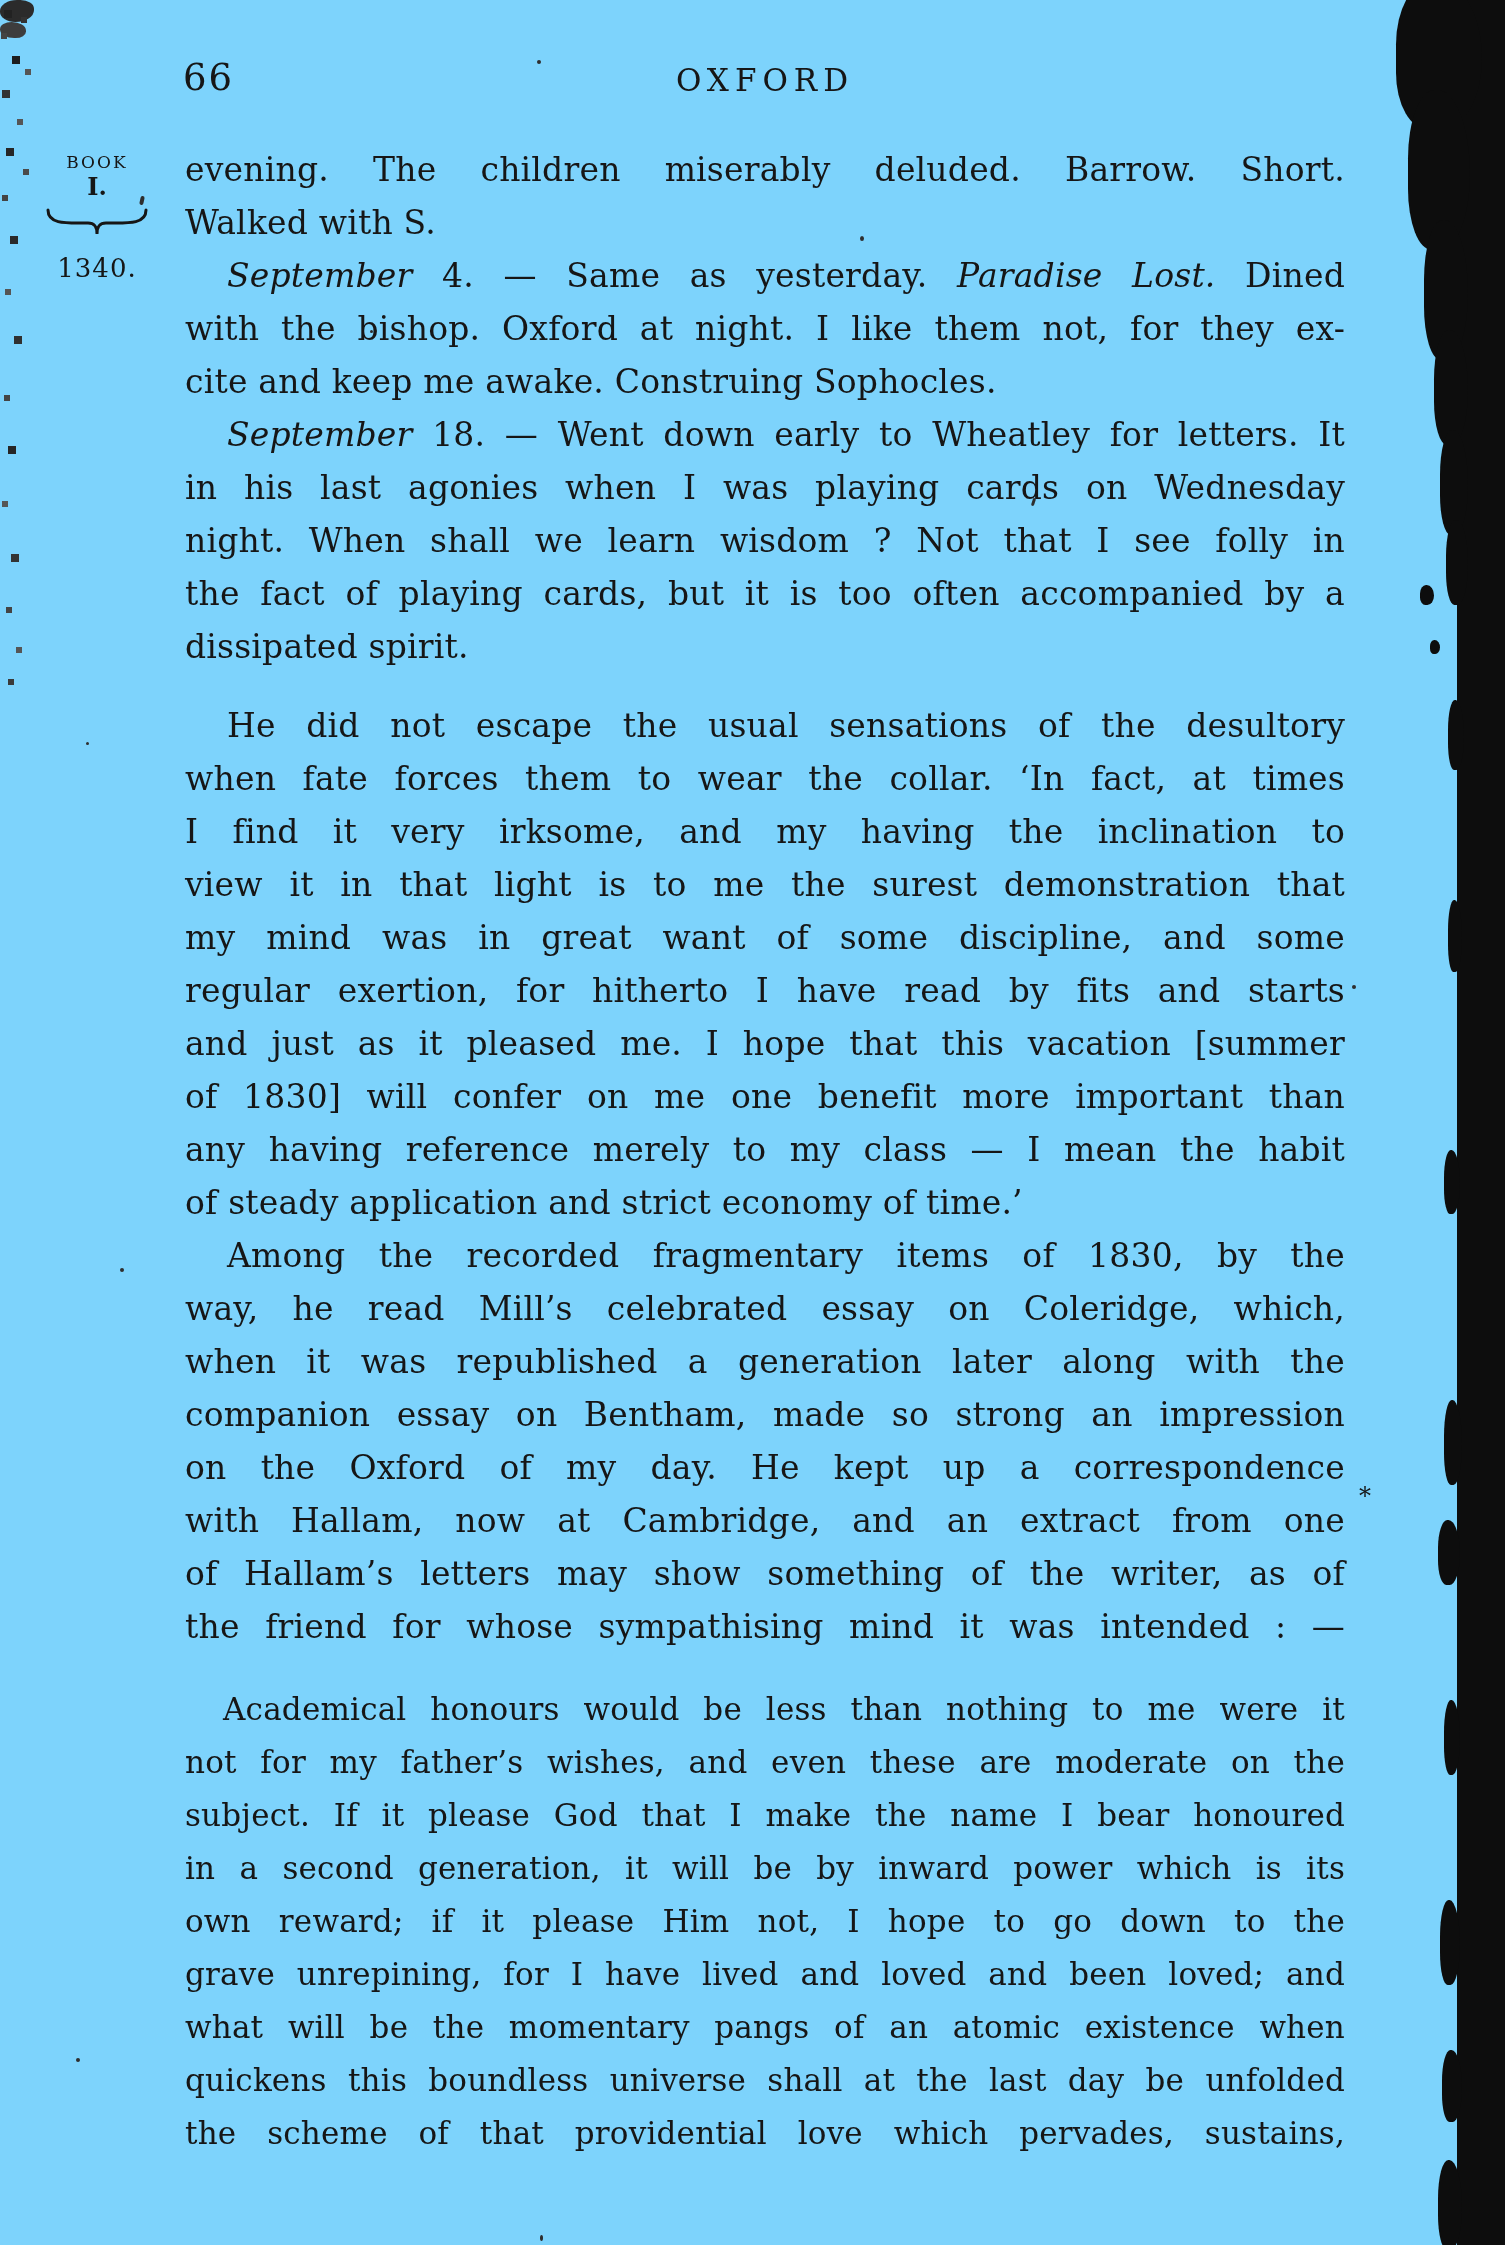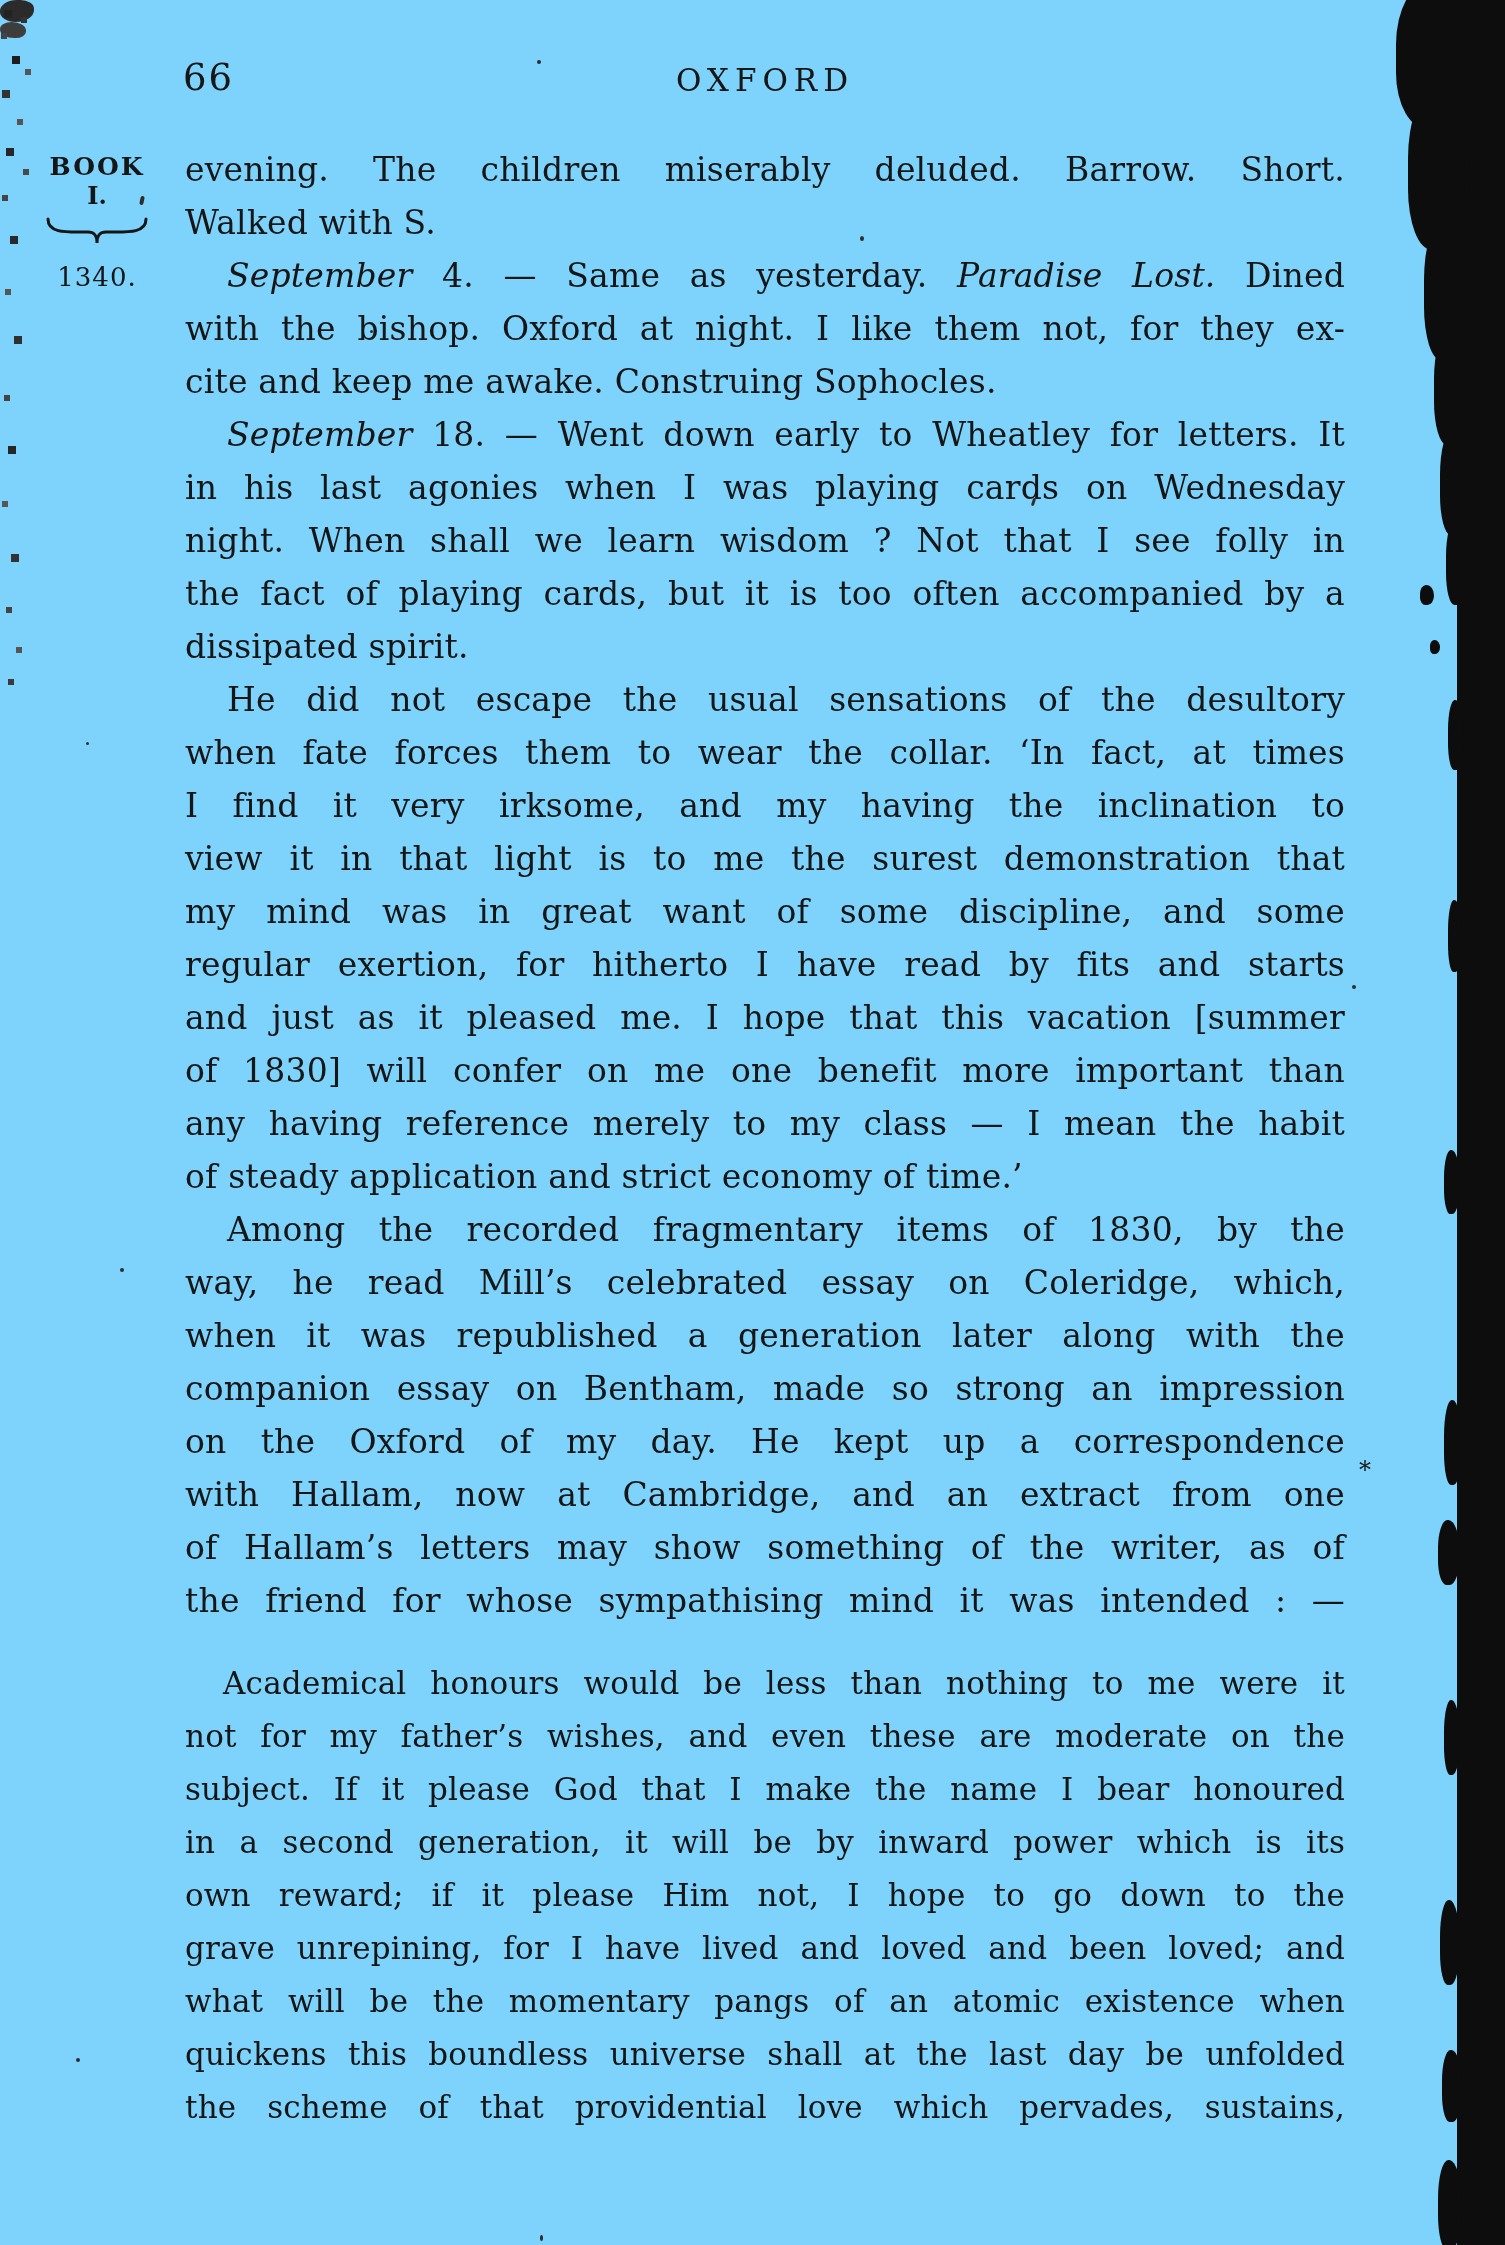--- a/index.html
+++ b/index.html
@@ -18,30 +18,30 @@
   }
   #running-head{
     position:absolute;left:185px;top:62px;width:1160px;
     text-align:center;font-size:31px;letter-spacing:6px;
   }
   
   #marginalia{
     position:absolute;left:34px;top:152px;width:126px;
     text-align:center;
   }
-  .mg-book{font-size:25px;font-weight:bold;letter-spacing:2px;}
+  .mg-book{font-size:17px;font-weight:normal;letter-spacing:2px;}
   .mg-vol{font-size:24px;font-weight:bold;margin-top:0px;}
   .mg-brace{margin-top:4px;}
   .mg-year{font-size:26px;margin-top:12px;letter-spacing:1px;}
   
   #body-col{
     position:absolute;left:185px;top:143px;width:1160px;
   }
   .para{margin:0;}
-  .para.gap26{}
+  .para.gap26{margin-top:26px;}
   .para.gap30{margin-top:30px;}
   .line{
     position:relative;
     height:53px;line-height:53px;
     font-size:33px;
     letter-spacing:0.2px;
     text-align:justify;
     text-align-last:justify;
     white-space:nowrap;
     overflow:visible;

